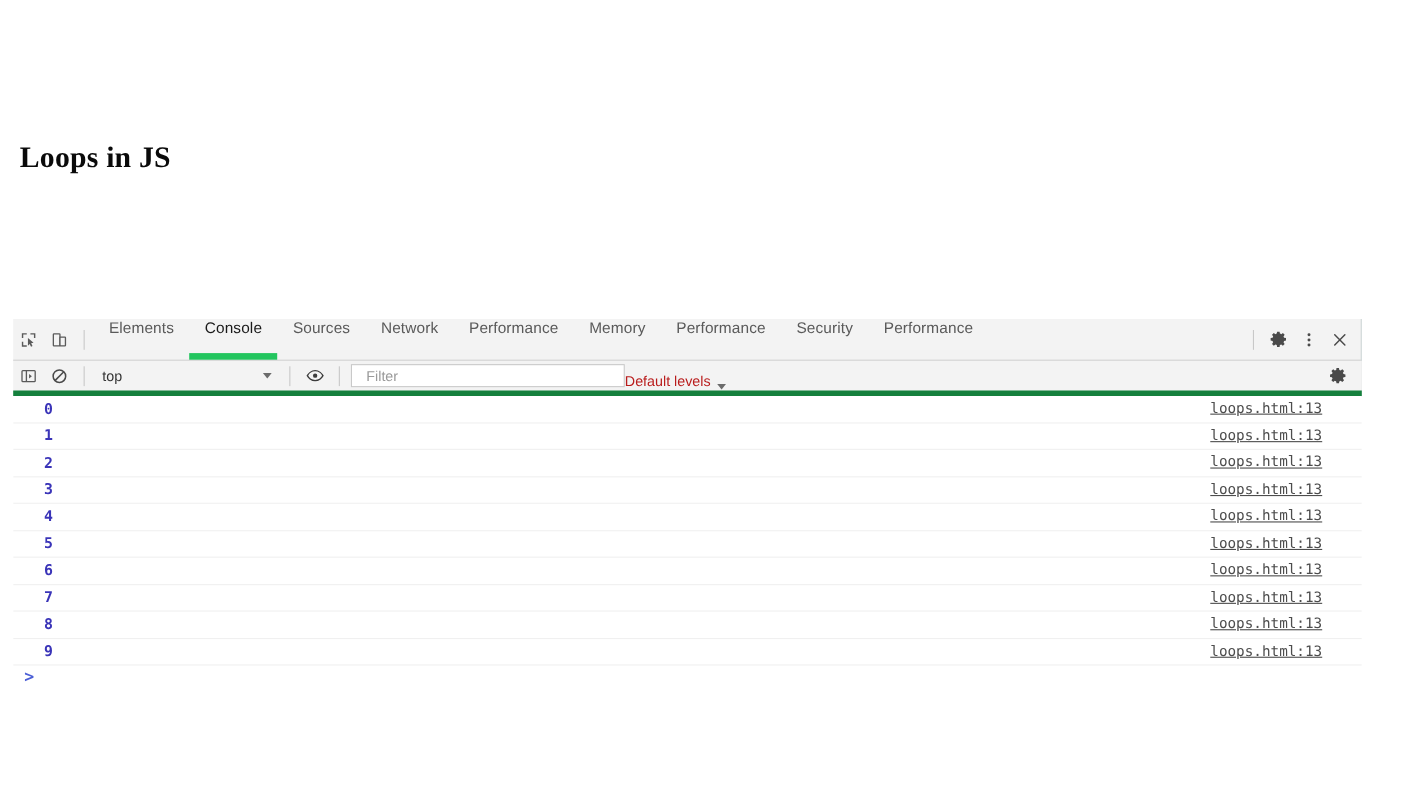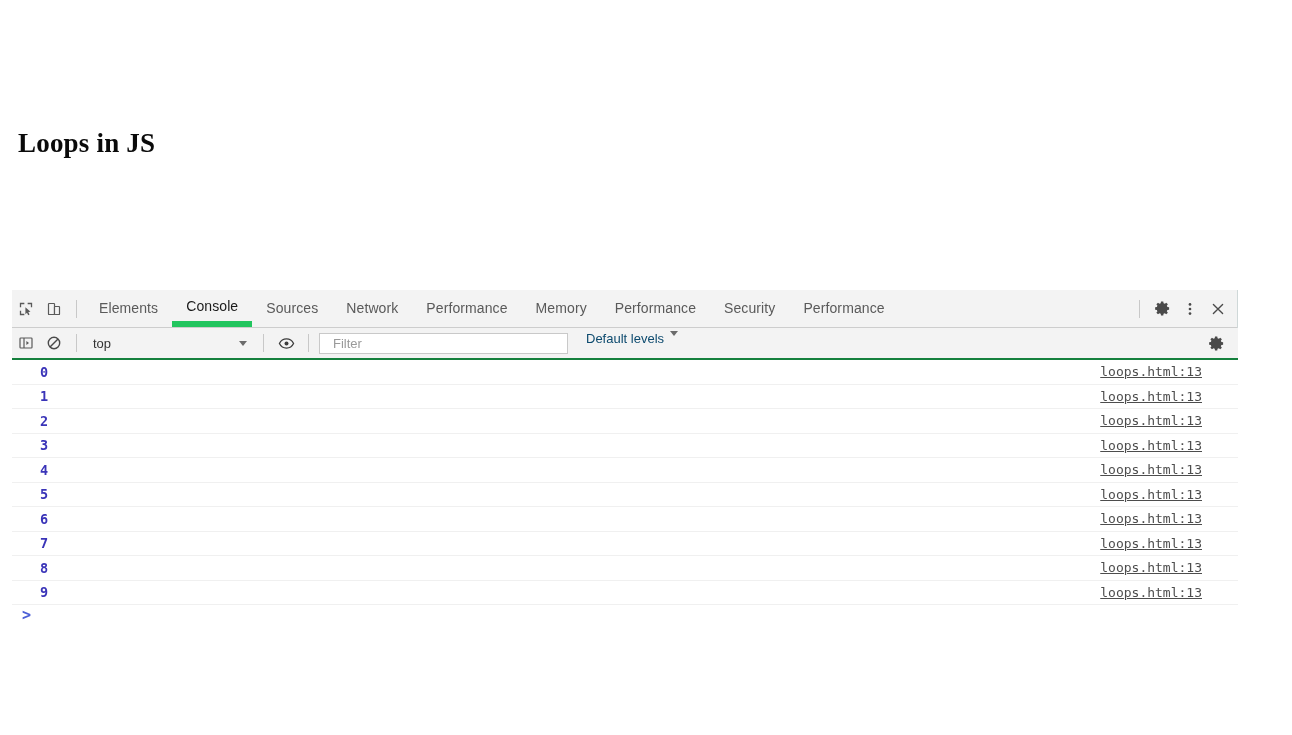--- a/index.html
+++ b/index.html
@@ -70,21 +70,20 @@
     width: 1px;
     height: 18px;
     background: #c8c8c8;
     margin: 0 8px;
     flex: none;
   }
   .tab {
     height: 37px;
     padding: 0 14px;
     display: flex;
-    align-items: center;
     font-size: 14px;
     color: #5a5a5a;
     white-space: nowrap;
     box-sizing: border-box;
     border-bottom: 2px solid transparent;
     letter-spacing: 0.1px;
   }
   .tab.selected {
     color: #1a1a1a;
     border-bottom: 6px solid #22c55e;
@@ -95,21 +94,21 @@
     align-items: center;
     padding-right: 6px;
     flex: none;
   }
 
   
   .dt-filterbar {
     position: relative;
     height: 32px;
     background: #f3f3f3;
-    border-bottom: 2px solid #15803d;
+    border-bottom: 5px solid #15803d;
     display: flex;
     align-items: center;
     box-sizing: border-box;
   }
   .ctx-select {
     display: flex;
     align-items: center;
     width: 170px;
     height: 24px;
     padding-left: 8px;
@@ -135,24 +134,23 @@
     color: #888;
     padding: 0 13px;
     box-sizing: border-box;
     line-height: 19px;
     font-family: "Liberation Sans", sans-serif;
     margin-left: 2px;
   }
   .filter-input::placeholder { color: #9a9a9a; }
   .levels-select {
     display: flex;
-    align-items: flex-start;
-    font-size: 13px;
-    color: #0c4a6e;
-    margin-left: 18px;
+    align-items: flex-end;
+    font-size: 13px;
+    color: #b91c1c;
     height: 24px;
   }
   .levels-select .caret { margin-left: 6px; margin-right: 0; }
   .filterbar-spacer { flex: 1 1 auto; }
 
   
   .dt-console {
     position: relative;
     background: #ffffff;
     height: 278px;

